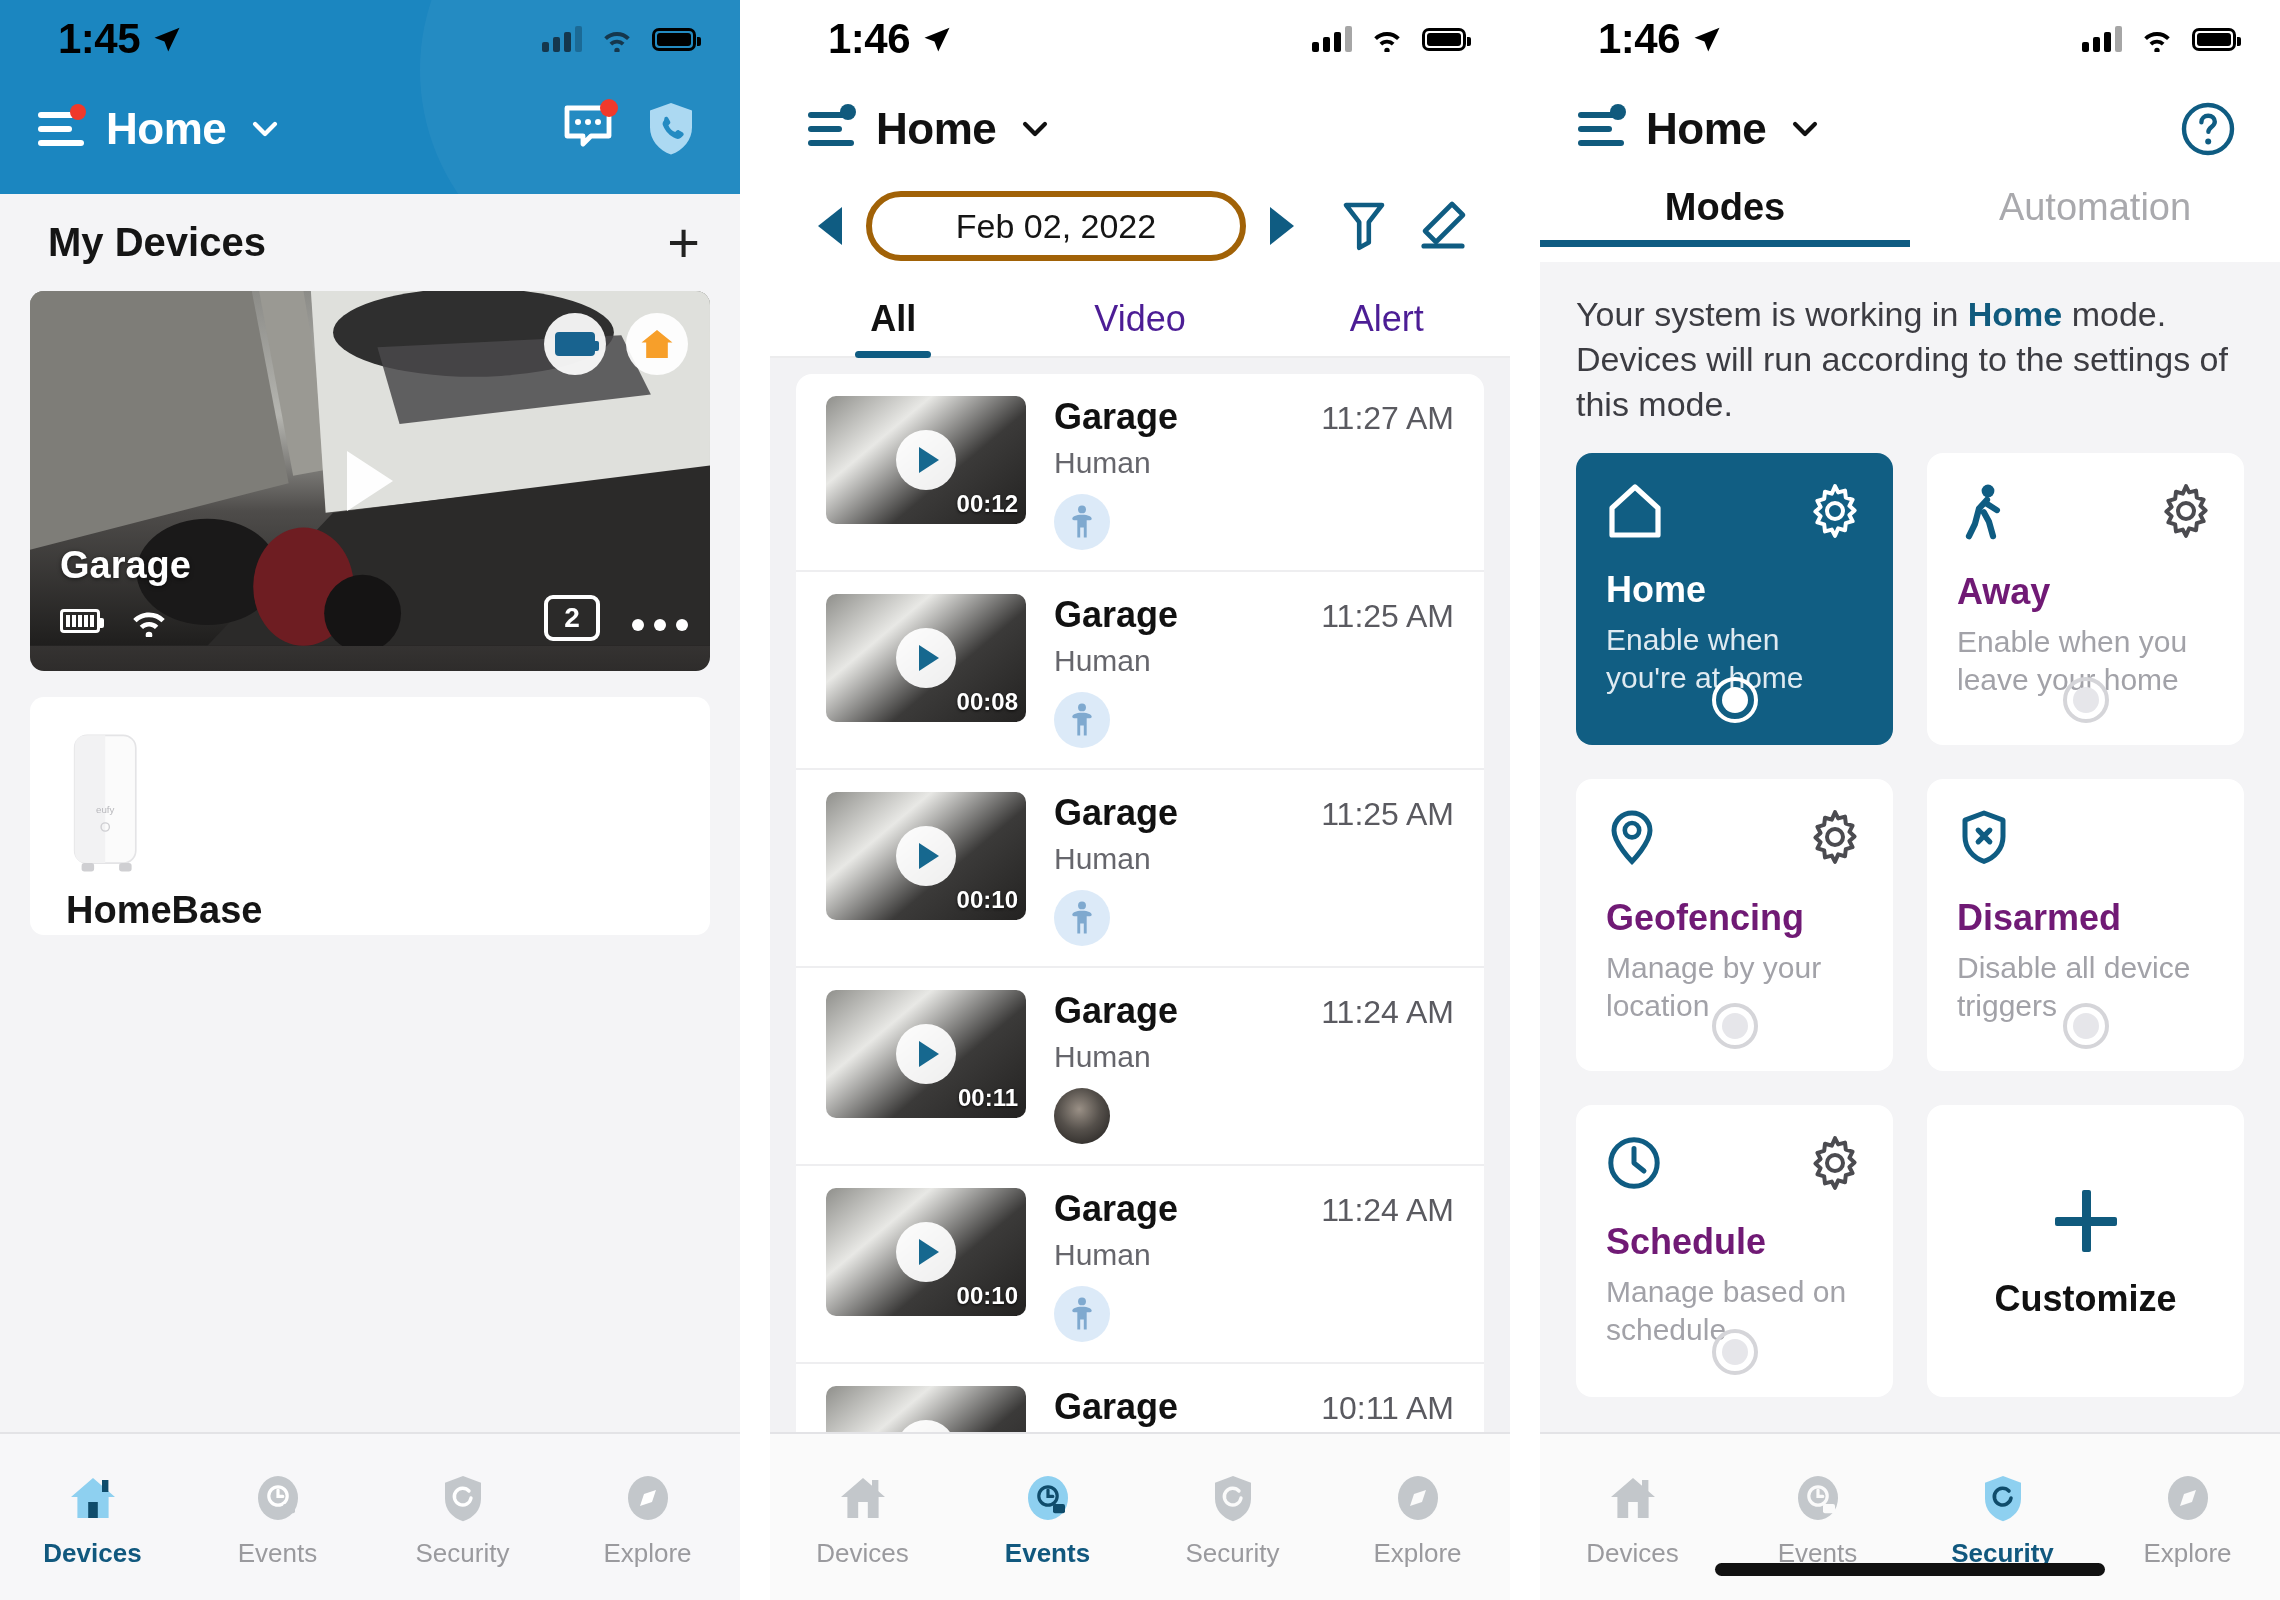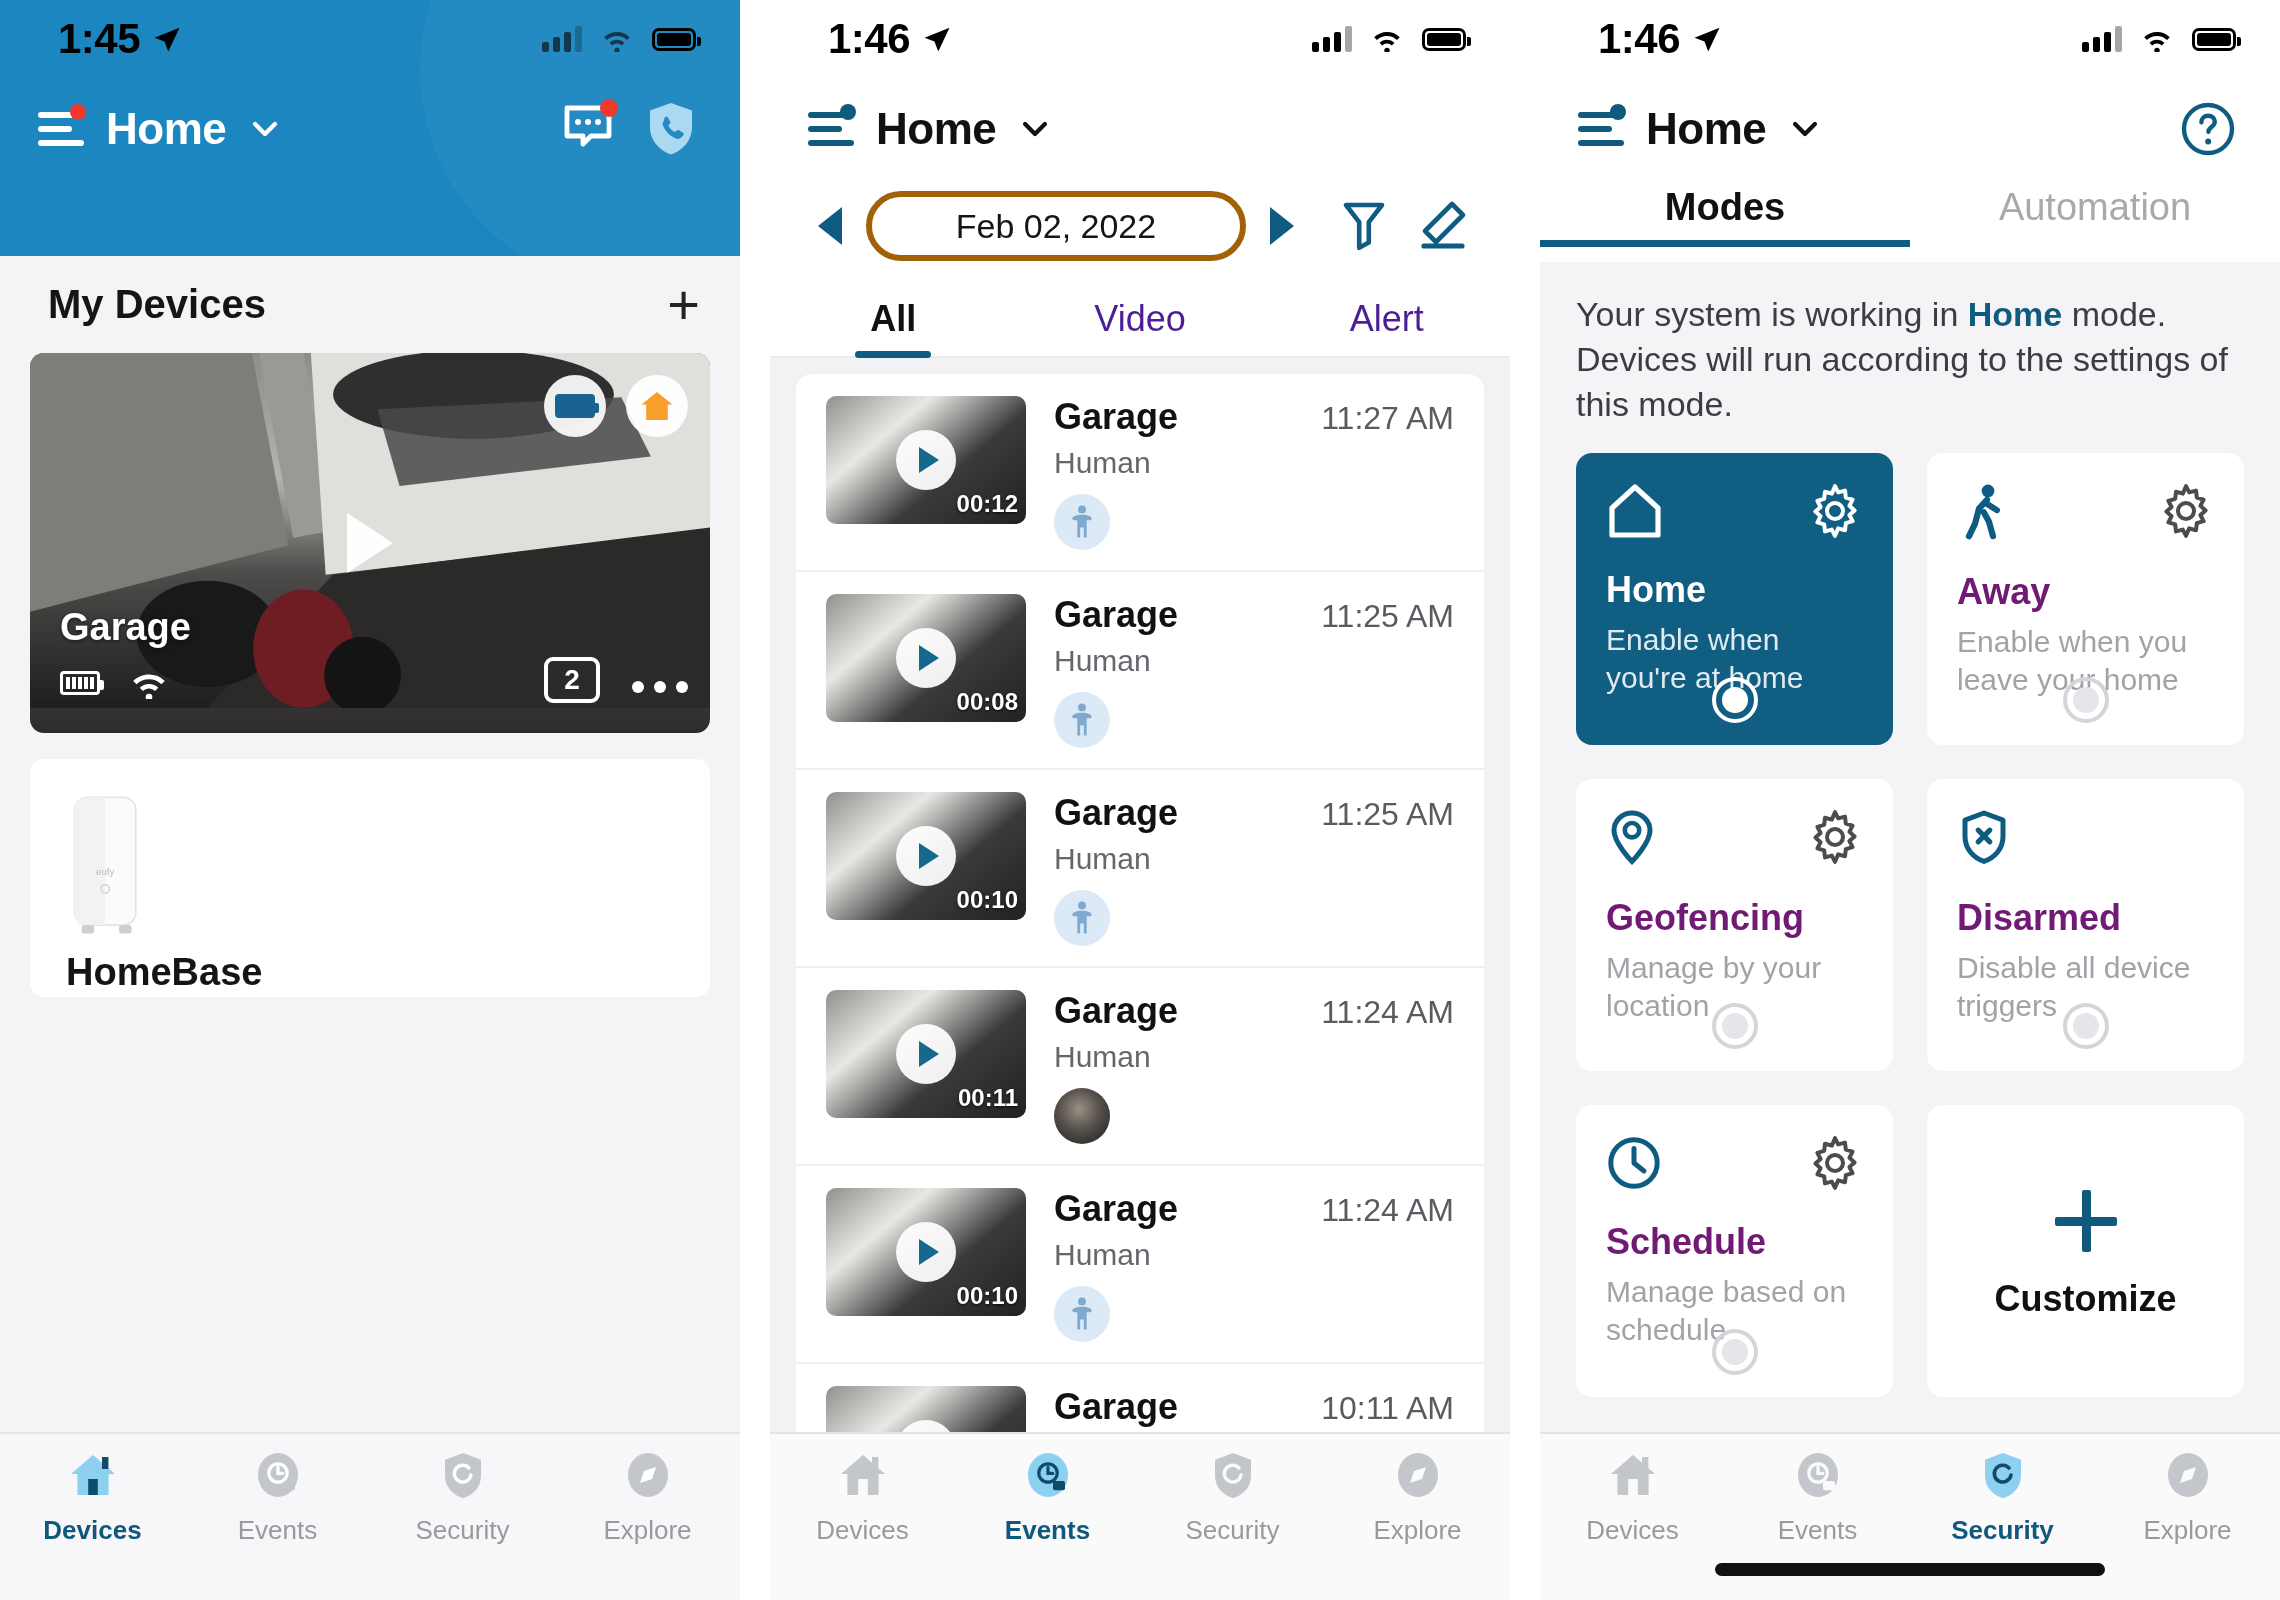--- a/index.html
+++ b/index.html
@@ -44,21 +44,21 @@
   .burger span { display:block; height:6px; border-radius:3px; background:#fff; }
   .burger span:nth-child(2){ width:34px; }
   .burger .dot { position:absolute; right:-2px; top:-8px; width:16px; height:16px; border-radius:50%; background:#f0392b; }
   .p3 .burger span { background:#105a7d; }
   .hdr-title { font-size:44px; font-weight:700; color:#fff; letter-spacing:-0.5px; }
   .p3 .hdr-title { color:#111; }
   .chev { width:34px; height:34px; }
   .hdr-right { display:flex; align-items:center; gap:32px; }
 
   
-  .p1-top { position:relative; height:256px; background:#1b86c0; overflow:hidden; }
+  .p1-top { position:relative; height:194px; background:#1b86c0; overflow:hidden; }
   .p1-top .arc { position:absolute; right:-120px; top:-150px; width:440px; height:440px; border-radius:50%; background:rgba(255,255,255,0.045); }
   .p1-body { background:#f4f4f6; height: 1600px; }
   .sec-title-row { display:flex; align-items:center; justify-content:space-between; padding: 26px 40px 20px 48px; }
   .sec-title { font-size:40px; font-weight:700; color:#151515; }
   .plus-btn { font-size:56px; font-weight:300; color:#222; line-height:40px; cursor:pointer; }
 
   .cam-card { position:relative; margin: 6px 30px 0 30px; border-radius:14px; overflow:hidden; height:380px;
               background: linear-gradient(180deg,#9c9c98 0%, #b8b8b4 32%, #5d5a57 55%, #2e2c2b 100%); }
   .cam-img { position:absolute; inset:0; }
   .cam-badges { position:absolute; right:22px; top:22px; display:flex; gap:20px; }
@@ -77,21 +77,21 @@
   .cam-dots { position:absolute; right:22px; bottom:40px; display:flex; gap:10px; }
   .cam-dots i { width:12px; height:12px; border-radius:50%; background:#fff; display:block; }
 
   .hb-card { margin: 26px 30px 0 30px; background:#fff; border-radius:14px; height:238px; padding: 30px 36px; }
   .hb-img { width:84px; height:150px; }
   .hb-name { font-size:38px; font-weight:700; color:#151515; margin-top:8px; }
 
   
   .tabbar { position:absolute; left:0; right:0; bottom:0; height:168px; background:#f7f7f9; border-top:2px solid #e3e3e6; }
   .tabbar.white { background:#fafafa; }
-  .tabs { display:flex; padding-top:13px; }
+  .tabs { display:flex; padding-top:36px; }
   .tab { flex:1; display:flex; flex-direction:column; align-items:center; gap:12px; cursor:pointer; }
   .tab-ico { width:56px; height:56px; display:flex; align-items:center; justify-content:center; }
   .tab-lbl { font-size:26px; color:#9a9a9e; }
   .tab.active .tab-lbl { color:#11587e; font-weight:600; }
   .home-ind { position:absolute; left:50%; transform:translateX(-50%); bottom:24px; width:390px; height:13px; border-radius:8px; background:#111; }
 
   
   .p2 { background:#fff; }
   .p2 .statusbar, .p3 .statusbar { background:#fff; }
   .p2 .header { background:#fff; }

